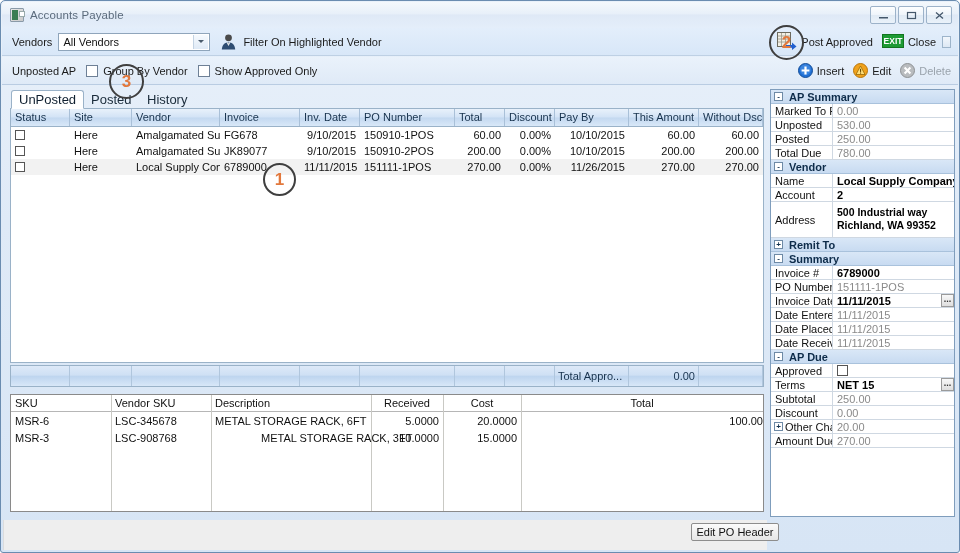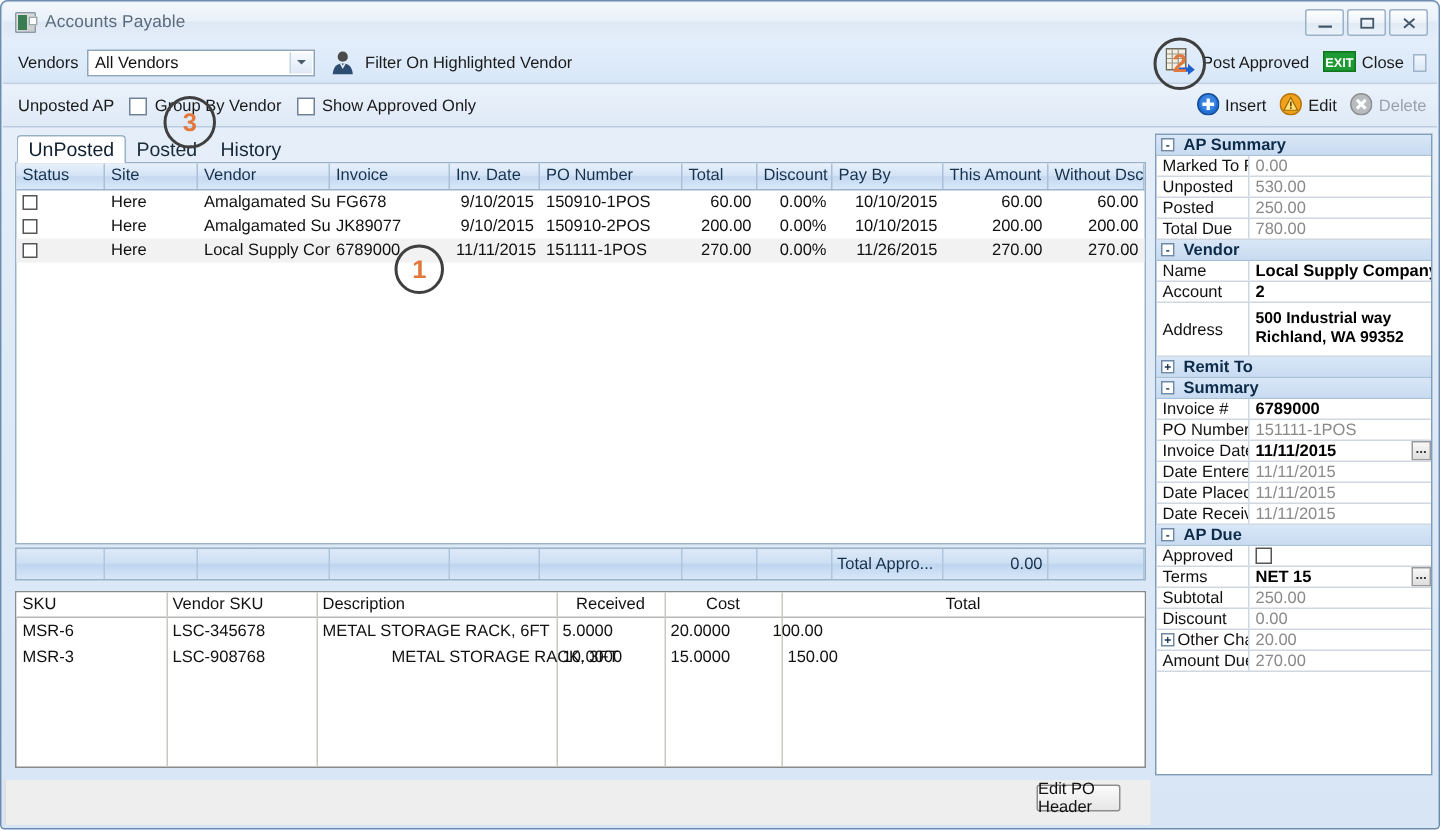--- a/index.html
+++ b/index.html
@@ -164,25 +164,25 @@
   }
   #dg-header { position: absolute; left: 0; top: 0; right: 0; height: 17px; border-bottom: 1px solid #b6b6b6; background: #ffffff; }
   .dh {
     position: absolute; top: 0; height: 16px; line-height: 16px;
     font-size: 11px; color: #111; padding: 0 4px; overflow: hidden; white-space: nowrap;
   }
   .dh.c { text-align: center; }
   .dvline { position: absolute; top: 0; bottom: 0; width: 1px; background: #c9c9c4; }
   .drow { position: absolute; left: 0; right: 0; height: 17px; }
   .dc { position: absolute; top: 0; height: 17px; line-height: 17px; font-size: 11px; color: #111; padding: 0 4px; overflow: hidden; white-space: nowrap; }
-  .dc.r { text-align: left; }
+  .dc.r { text-align: right; }
 
   
   #edit-po-btn {
-    position: absolute; left: 690px; top: 522px; width: 56px; height: 18px;
+    position: absolute; left: 690px; top: 522px; width: 88px; height: 18px;
     background: linear-gradient(to bottom, #fbfbfb, #e6e6e6);
     border: 1px solid #8d8d8d; border-radius: 2px;
     font-size: 11px; color: #111; display: flex; align-items: center; justify-content: center;
   }
 
   
   #rightpanel {
     position: absolute; left: 769px; top: 88px; width: 185px; height: 428px;
     background: #ffffff; border: 1px solid #7f9dbc;
   }
@@ -451,29 +451,28 @@
         <div class="dh c" style="left: 432px; width: 78px;">Cost</div>
         <div class="dh c" style="left: 510px; width: 242px;">Total</div>
       </div>
     <div id="dg-body" style="position: absolute; left: 0px; right: 0px; top: 0px; z-index: 5;">
         <div class="drow" style="top: 18px; z-index: 5;">
           <div class="dc" style="left: 0px; width: 100px;">MSR-6</div>
           <div class="dc" style="left: 100px; width: 100px;">LSC-345678</div>
           <div class="dc" style="left: 200px; width: 160px;">METAL STORAGE RACK, 6FT</div>
           <div class="dc r" style="left: 360px; width: 72px;">5.0000</div>
           <div class="dc r" style="left: 432px; width: 78px;">20.0000</div>
-          <div class="dc r" style="left: 500px; width: 220px;">100.00</div>
+          <div class="dc r" style="left: 536px; width: 220px;">100.00</div>
         </div>
         <div class="drow" style="top: 35px; z-index: 5;">
           <div class="dc" style="left: 0px; width: 100px;">MSR-3</div>
           <div class="dc" style="left: 100px; width: 100px;">LSC-908768</div>
           <div class="dc" style="left: 200px; width: 160px; margin-left: 46px;">METAL STORAGE RACK, 3FT</div>
           <div class="dc r" style="left: 360px; width: 72px;">10.0000</div>
           <div class="dc r" style="left: 432px; width: 78px;">15.0000</div>
-          <div class="dc r" style="left: 510px; width: 242px;">150.00</div>
         </div>
       </div>
     <div id="dg-lines">
         <div class="dvline" style="left: 100px;"></div>
         <div class="dvline" style="left: 200px;"></div>
         <div class="dvline" style="left: 360px;"></div>
         <div class="dvline" style="left: 432px;"></div>
         <div class="dvline" style="left: 510px;"></div>
       </div>
   </div>

